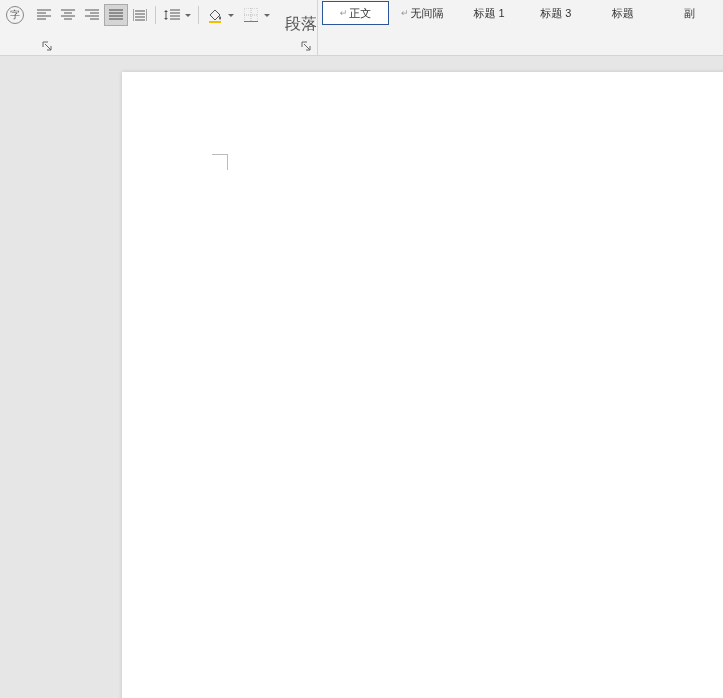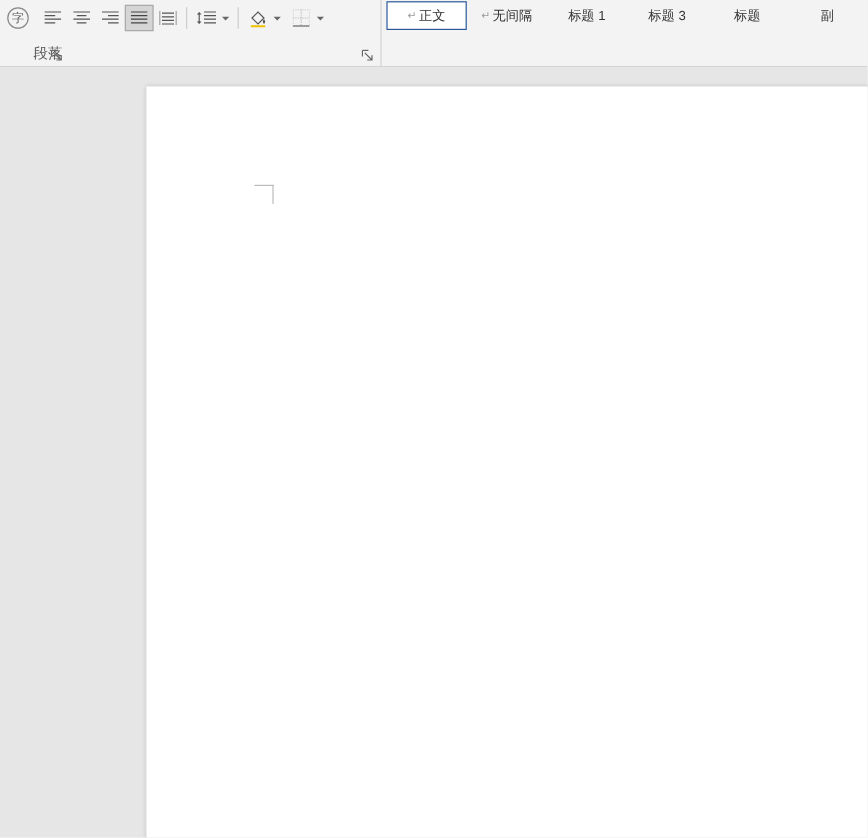--- a/index.html
+++ b/index.html
@@ -92,25 +92,25 @@
     }
     .split-btn .arrow {
       width: 10px;
       display: flex;
       align-items: center;
       justify-content: center;
       color: #666;
     }
     .group-label {
       position: absolute;
-      bottom: 2px;
+      bottom: 20px;
       left: 0;
       right: 0;
-      text-align: left;
-      font-size: 12px;
+      text-align: right;
+      font-size: 16px;
       color: #555;
     }
     .dialog-launcher {
       position: absolute;
       bottom: 3px;
       right: 4px;
       width: 12px;
       height: 12px;
       color: #666;
     }

